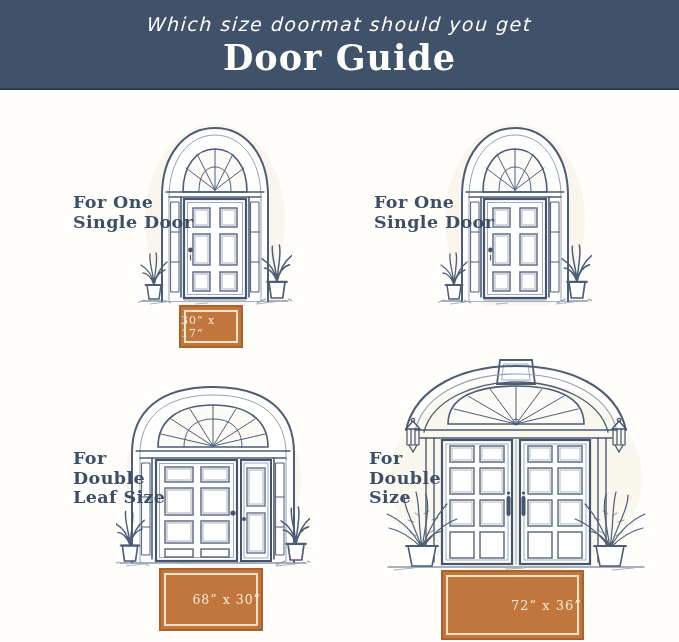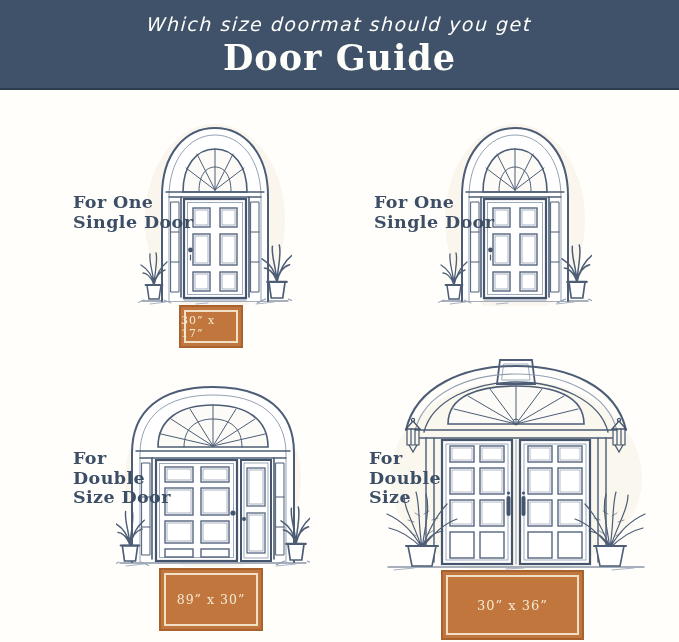--- a/index.html
+++ b/index.html
@@ -33,21 +33,21 @@
   }
   .sec-label span{display:block;}
   .lbl-1{left:50px;top:193px;}
   .lbl-2{left:351px;top:193px;}
   .lbl-3{left:50px;top:449px;}
   .lbl-4{left:346px;top:449px;}
   
   .mat{
     position:absolute;background:#c1763d;border:2px solid #a8622e;
     box-shadow:inset 0 0 0 3px #c1763d, inset 0 0 0 5px #efe0c6;
-    display:flex;align-items:center;justify-content:center;
+    display:flex;align-items:center;justify-content:flex-end;
     color:#f4ead4;font-family:"DejaVu Serif","Liberation Serif",serif;
     letter-spacing:1px;
   }
   .mat-1{left:179px;top:305px;width:60px;height:39px;font-size:11px;}
   .mat-2{left:474px;top:302px;width:71px;height:43px;font-size:11px;}
   .mat-3{left:159px;top:568px;width:100px;height:59px;font-size:12.5px;}
   .mat-4{left:441px;top:570px;width:139px;height:66px;font-size:13px;}
   
   .door-art{position:absolute;}
   .art-1{left:138px;top:104px;width:154px;height:202px;}
@@ -265,31 +265,31 @@
     <span>For One</span>
     <span>Single Door</span>
   </div>
 
   <svg class="door-art art-3" viewBox="0 0 194 196">
       <use href="#double-leaf-door"></use>
     </svg>
   <div class="sec-label lbl-3">
     <span>For</span>
     <span>Double</span>
-    <span>Size Door</span>
+    <span>Leaf Size</span>
   </div>
   <div class="mat mat-3">
-    <span>89” x 30”</span>
+    <span>68” x 30”</span>
   </div>
 
   <svg class="door-art art-4" viewBox="0 0 260 216">
       <use href="#grand-door"></use>
     </svg>
   <div class="sec-label lbl-4">
     <span>For</span>
     <span>Double</span>
     <span>Size</span>
   </div>
   <div class="mat mat-4">
-    <span>30” x 36”</span>
+    <span>72” x 36”</span>
   </div>
 
 </div>
 
 </body></html>

